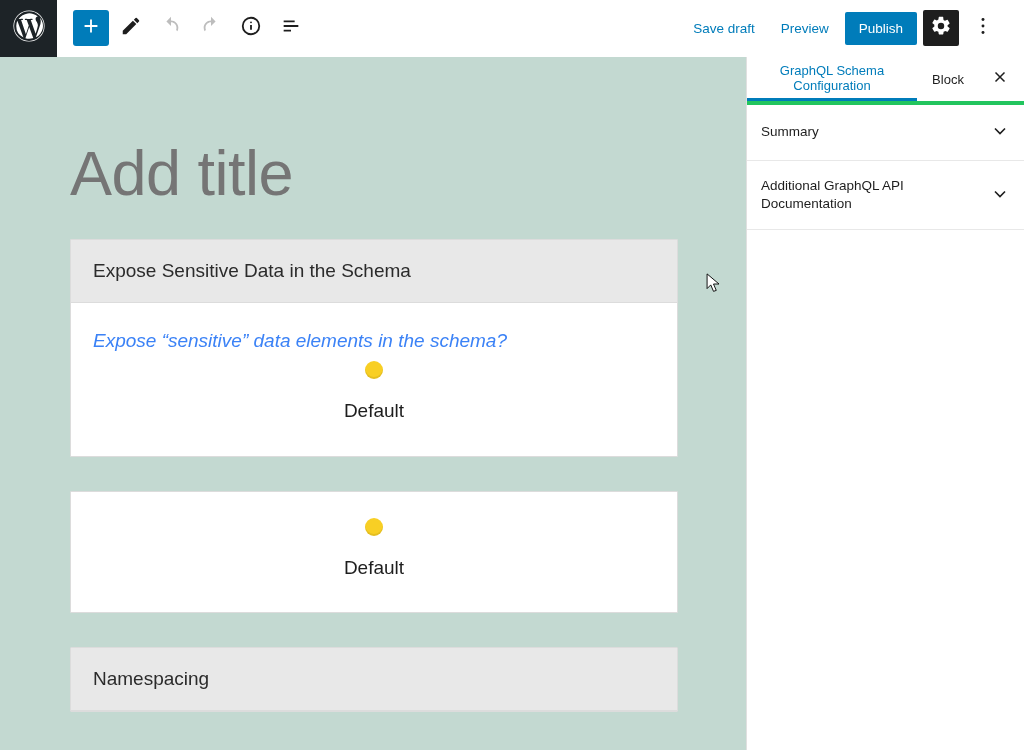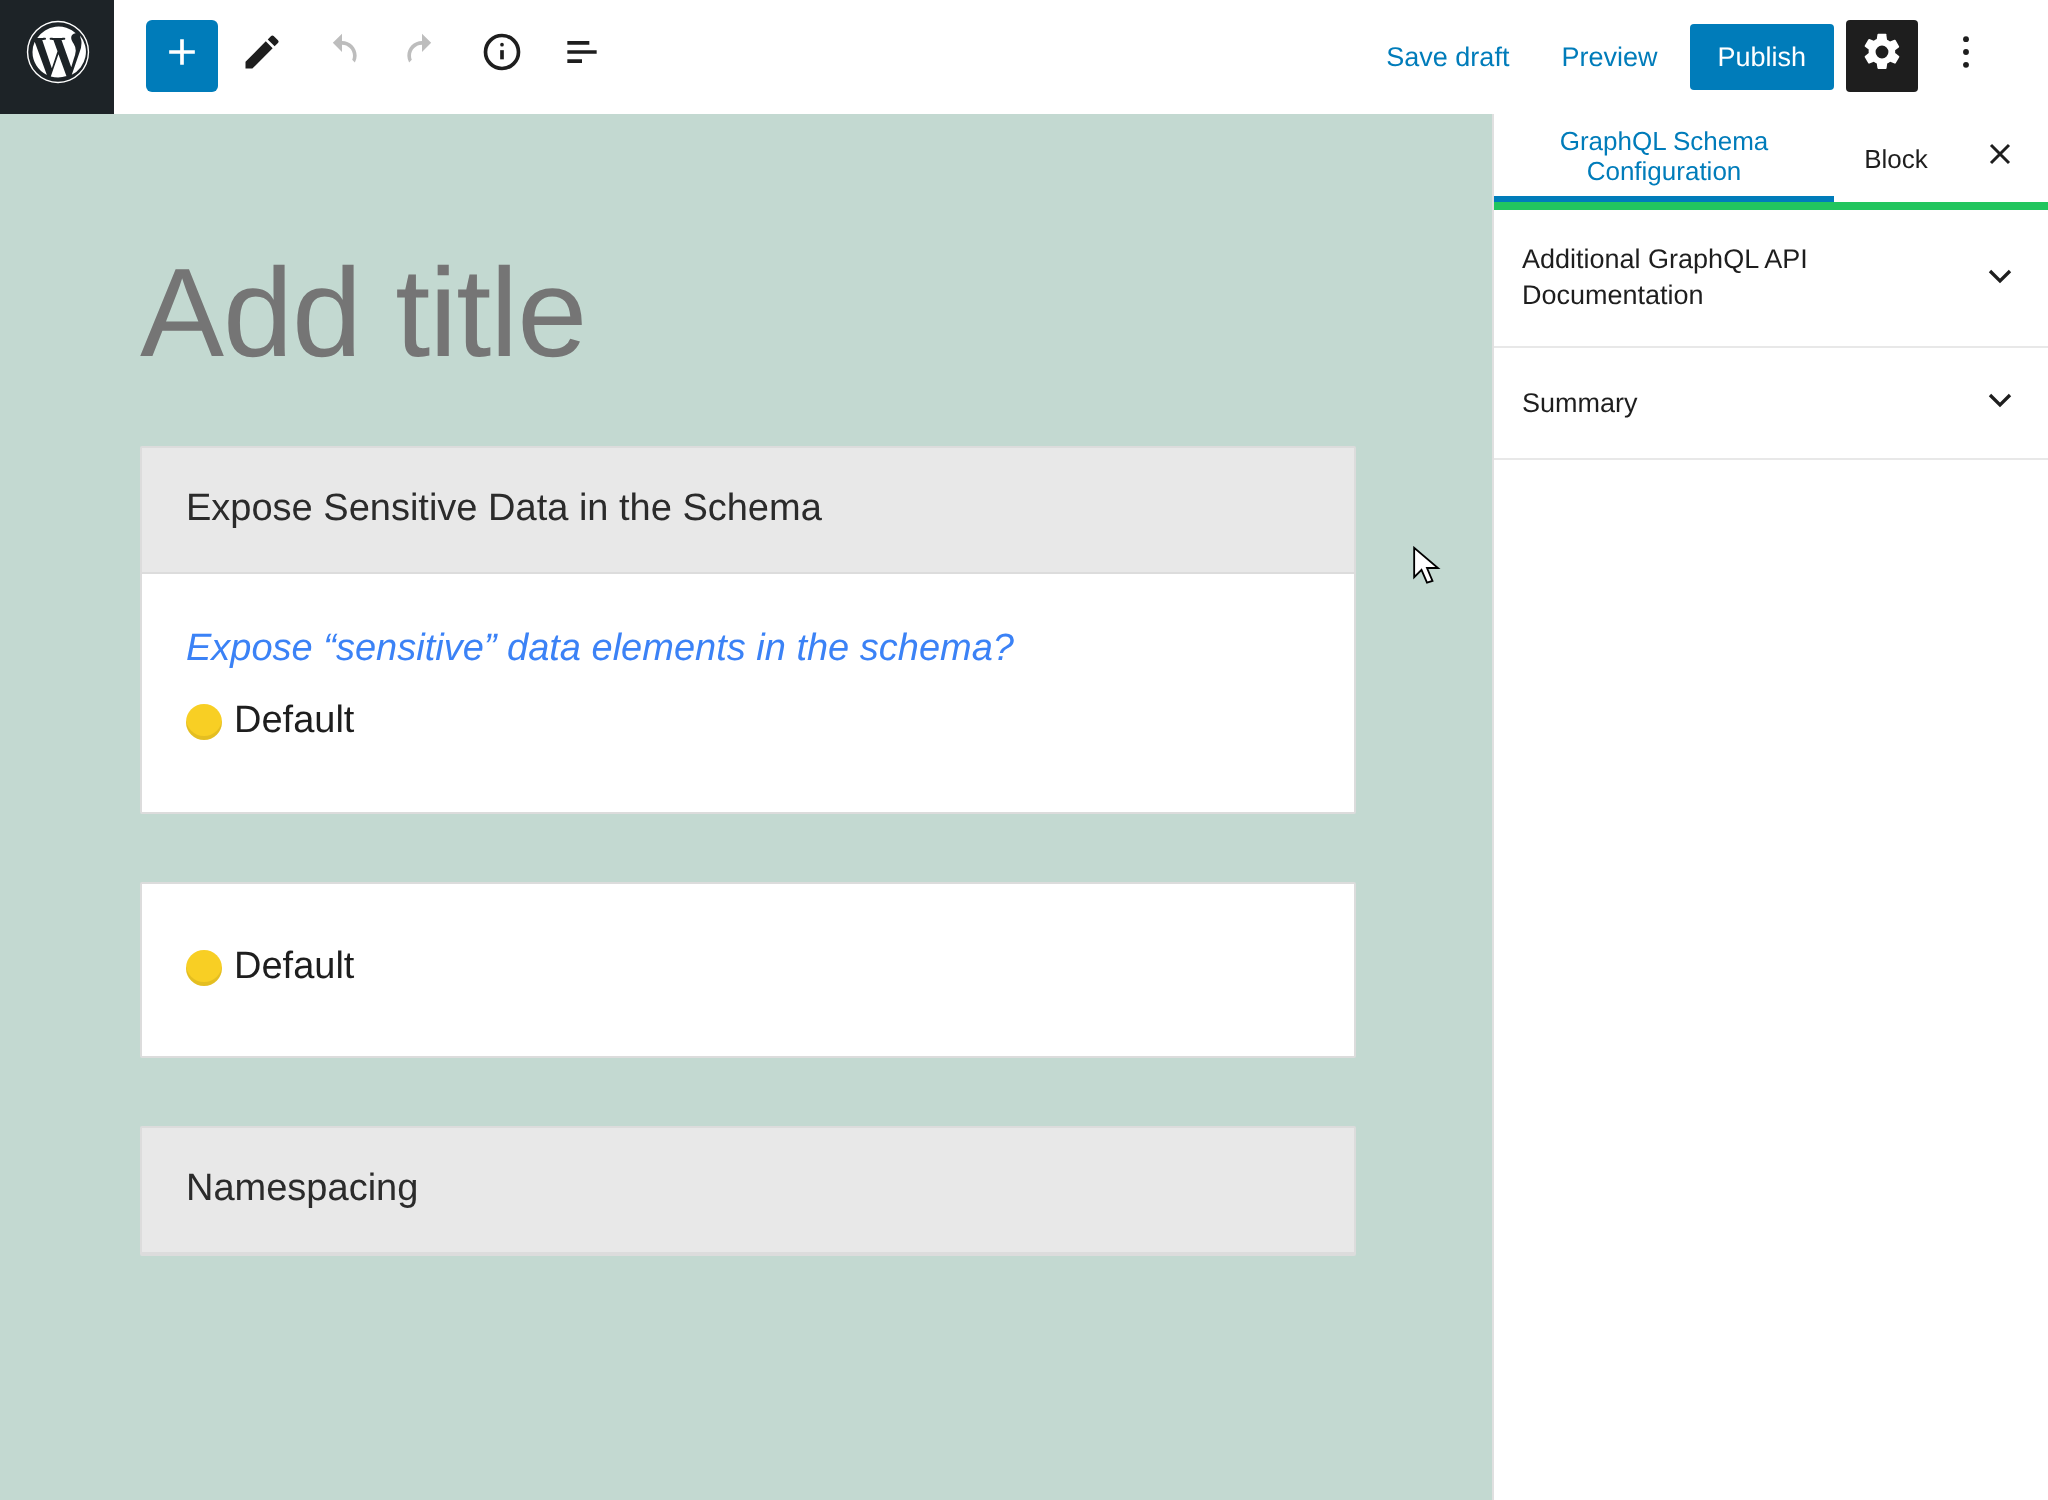--- a/index.html
+++ b/index.html
@@ -26,29 +26,29 @@
   .tbtn.disabled{color:#bdbdbd;}
   .toolbar-right{margin-left:auto;display:flex;align-items:center;gap:6px;padding-right:23px;}
   .topbar .link{font-size:13.5px;color:var(--wp-blue);padding:8px 10px;cursor:pointer;}
   .publish-btn{background:var(--wp-blue);color:#fff;font-size:13.5px;border:none;padding:9px 14px;border-radius:2px;cursor:pointer;}
   .settings-btn{width:36px;height:36px;background:#1e1e1e;color:#fff;display:flex;align-items:center;justify-content:center;border-radius:2px;}
   .kebab{width:36px;height:36px;display:flex;align-items:center;justify-content:center;}
   .kebab svg,.settings-btn svg{width:22px;height:22px;}
 
   
   .workspace{position:absolute;top:57px;bottom:0;left:0;right:0;display:flex;}
-  .canvas{flex:1;background:var(--bg-canvas);overflow:hidden;padding:24px 0 0 0;}
+  .canvas{flex:1;background:var(--bg-canvas);overflow:hidden;padding:40px 0 0 0;}
   .canvas-inner{padding:0 70px;margin:0 auto;}
   .title-input{font-size:63px;font-weight:400;color:var(--placeholder);border:none;background:transparent;width:100%;outline:none;font-family:inherit;letter-spacing:-0.5px;padding:40px 0 30px 0;}
 
   .block-card{background:#fff;border:1px solid var(--card-border);margin-bottom:34px;width:608px;border-radius:1px;}
   .block-card .card-header{background:var(--card-header);padding:20px 22px;font-size:19px;color:#2b2b2b;border-bottom:1px solid var(--card-border);}
   .block-card .card-body{padding:22px 22px 28px 22px;font-size:19px;line-height:1.7;}
   .block-card .prompt{font-style:italic;color:#3b82f6;}
-  .block-card .value{margin-top:4px;display:flex;align-items:center;gap:6px;}
+  .block-card .value{margin-top:4px;display:flex;align-items:center;gap:16px;flex-direction:column;}
   .dot{display:inline-block;width:18px;height:18px;border-radius:50%;background:#f8cf24;box-shadow:inset 0 -2px 0 rgba(0,0,0,.08);}
 
   
   .sidebar{width:278px;border-left:1px solid #e0e0e0;background:#fff;display:flex;flex-direction:column;}
   .sidebar-tabs{display:flex;align-items:stretch;height:48px;border-bottom:4px solid #22c55e;}
   .sidebar-tab{display:flex;align-items:center;justify-content:center;font-size:13px;color:#1e1e1e;padding:0 12px;white-space:pre-line;text-align:center;}
   .sidebar-tab.active{color:var(--wp-blue);border-bottom:3px solid var(--wp-blue);font-weight:500;width:170px;}
   .sidebar-tab.block{flex:0 0 auto;width:62px;}
   .sidebar-close{width:42px;display:flex;align-items:center;justify-content:center;}
   .sidebar-close svg{width:18px;height:18px;}
@@ -185,29 +185,29 @@
       <div class="sidebar-close">
         <span>
           <svg viewBox="0 0 24 24" fill="none" stroke="#1e1e1e" stroke-width="2">
               <path d="M6 6l12 12M18 6L6 18"></path>
             </svg>
         </span>
       </div>
     </div>
 
     <div class="panel">
-      <span class="panel-subtitle">Additional GraphQL API Documentation</span>
+      <span class="panel-subtitle">Summary</span>
       <span>
         <svg class="chev" viewBox="0 0 24 24" fill="none" stroke="#1e1e1e" stroke-width="2">
             <path d="M6 9l6 6 6-6"></path>
           </svg>
       </span>
     </div>
     <div class="panel">
-      <span class="panel-subtitle">Summary</span>
+      <span class="panel-subtitle">Additional GraphQL API Documentation</span>
       <span>
         <svg class="chev" viewBox="0 0 24 24" fill="none" stroke="#1e1e1e" stroke-width="2">
             <path d="M6 9l6 6 6-6"></path>
           </svg>
       </span>
     </div>
   </div>
 </div>
 
 <div class="cursor">

